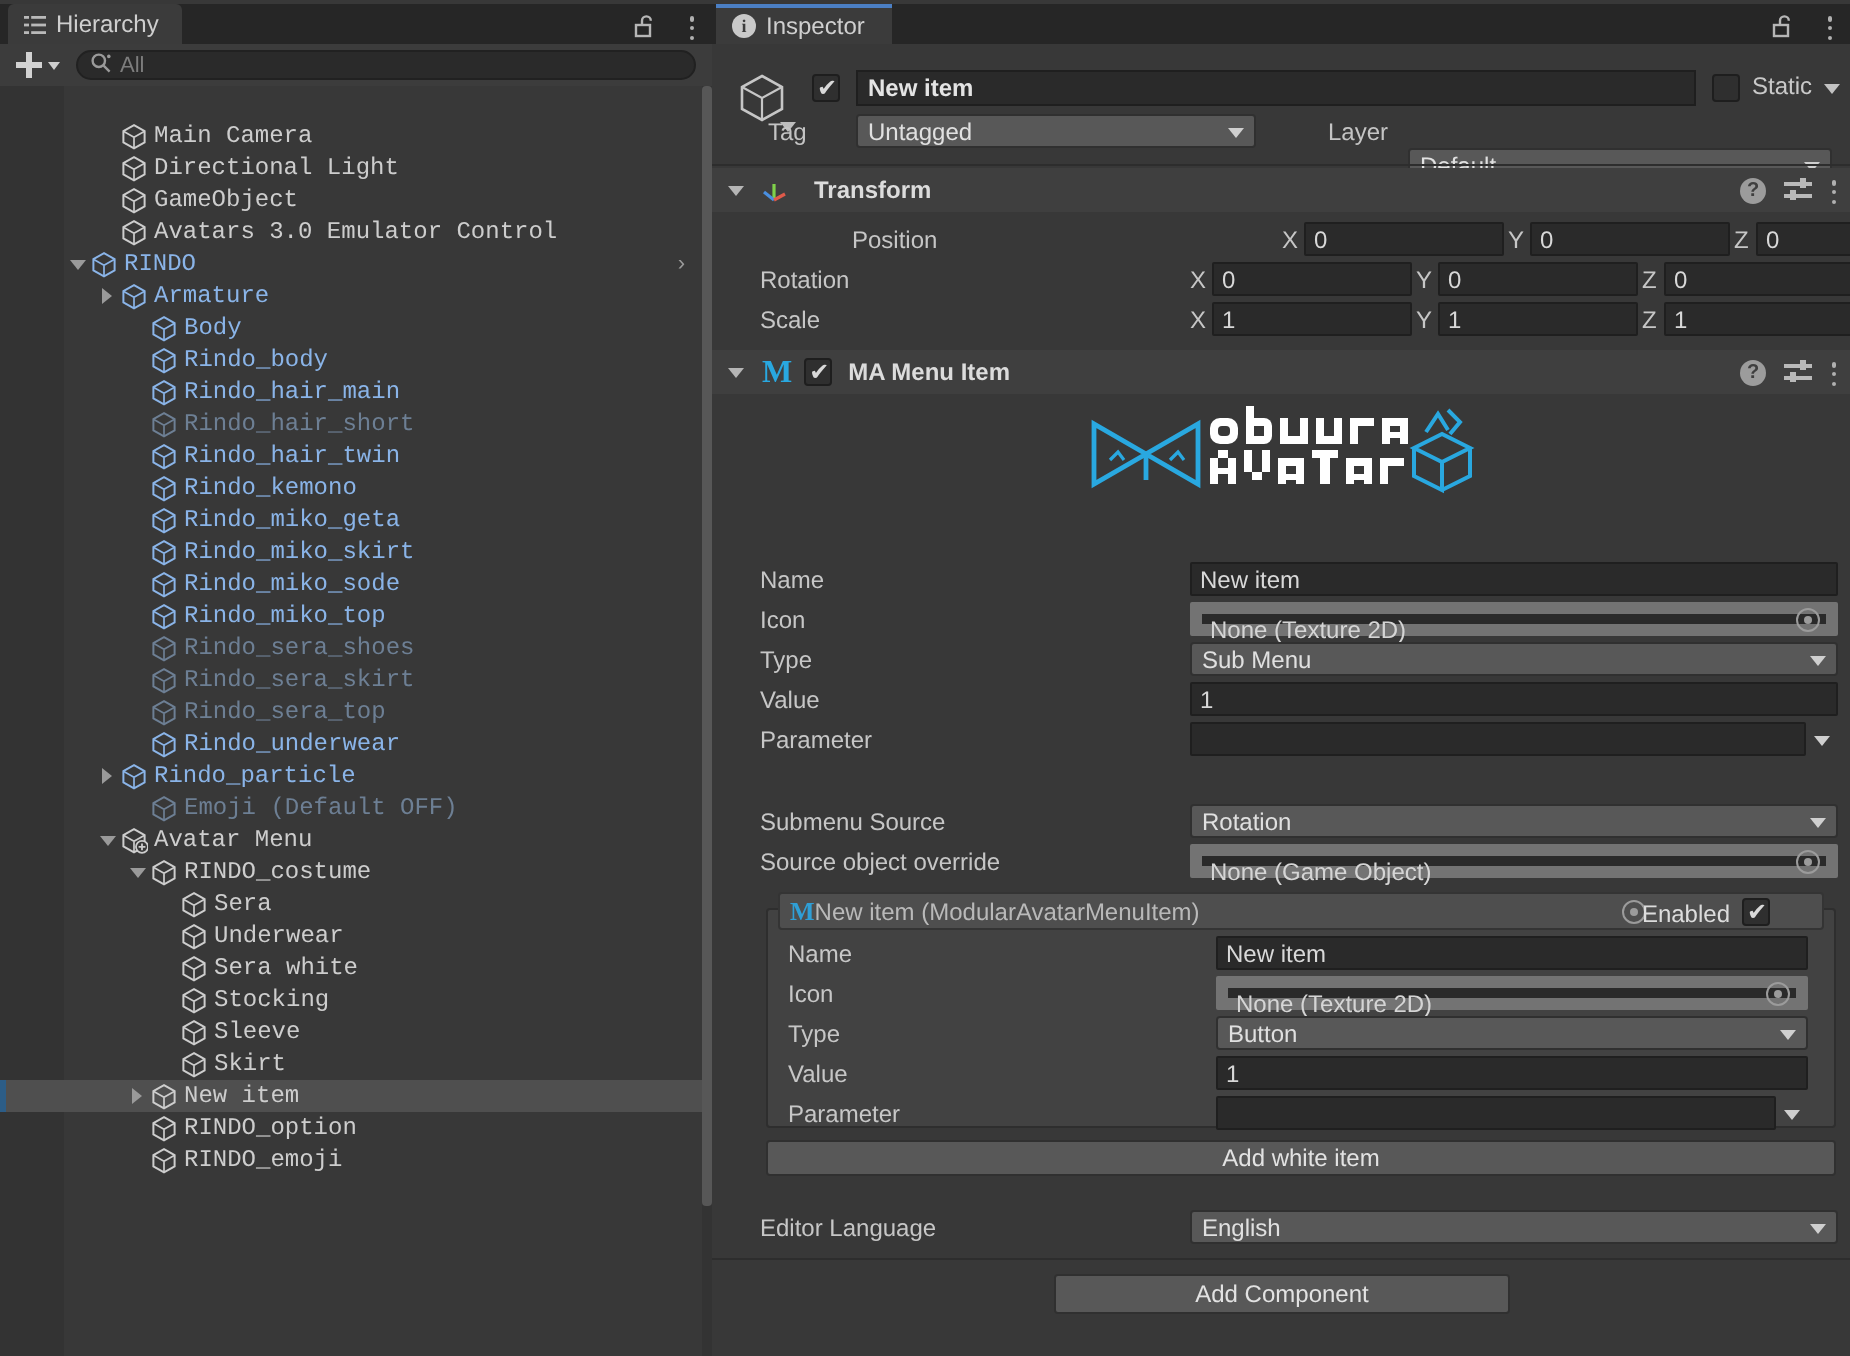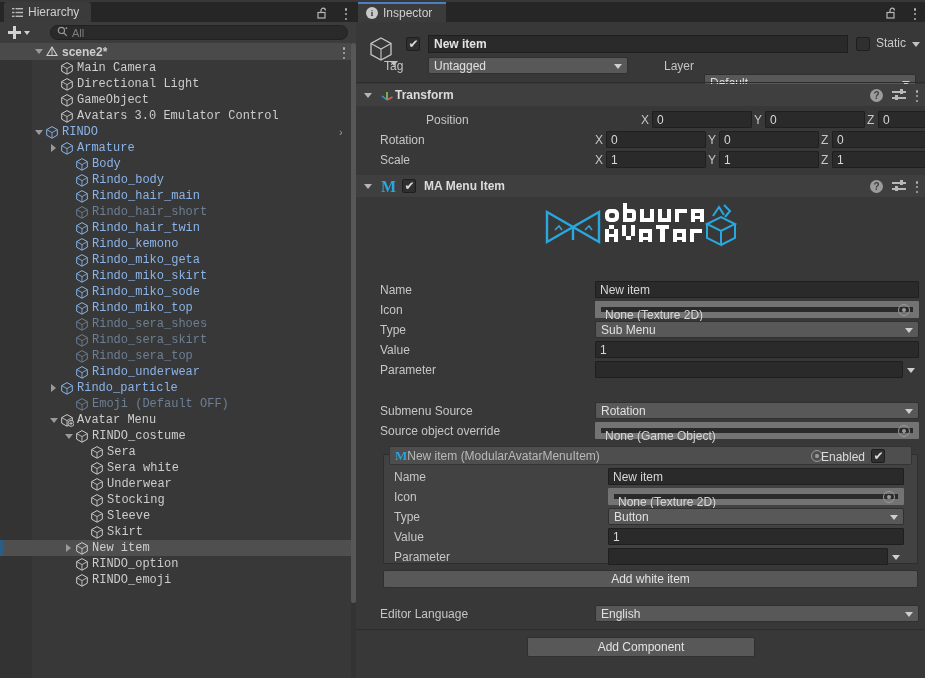--- a/index.html
+++ b/index.html
@@ -24,21 +24,21 @@
     position:absolute; left:4px; top:0; height:20px; padding:0 12px 0 8px;
     background:#3b3b3b; display:flex; align-items:center; gap:5px;
     border-top-left-radius:3px; border-top-right-radius:3px;
     color:#cfcfcf; font-size:12px;
   }
   .hier-tab .tabicon { width:11px; height:11px; display:inline-block; }
   .lock-ic { position:absolute; right:28px; top:5px; width:12px; height:12px; }
   .dots-ic { position:absolute; right:8px; top:4px; width:4px; height:14px; }
   .dots-ic i { display:block; width:2.5px; height:2.5px; border-radius:50%; background:#b0b0b0; margin:2.2px 0 0 0.5px; }
 
-  .hier-toolbar { position:absolute; left:0; top:22px; width:356px; height:21px; background:#3c3c3c; display:flex; align-items:center;gap:12px; }
+  .hier-toolbar { position:absolute; left:0; top:22px; width:356px; height:21px; background:#3c3c3c; display:flex; align-items:center; }
   .plus-btn { width:34px; height:19px; margin-left:2px; display:flex; align-items:center; justify-content:center; gap:3px; }
   .plus-glyph { position:relative; width:13px; height:13px; }
   .plus-glyph::before, .plus-glyph::after { content:""; position:absolute; background:#d2d2d2; }
   .plus-glyph::before { left:5.2px; top:0; width:2.6px; height:13px; }
   .plus-glyph::after { left:0; top:5.2px; width:13px; height:2.6px; }
   .caret-d { width:0;height:0;border-left:3.5px solid transparent;border-right:3.5px solid transparent;border-top:4px solid #cfcfcf; }
   .search-box {
     flex:1; height:15px; margin:0 8px 0 2px; background:#2a2a2a;
     border:1px solid #212121; border-radius:8px; display:flex; align-items:center; padding:0 6px; gap:4px;
   }
@@ -99,21 +99,21 @@
   .layer-dd { position:absolute; left:348px; top:27px; width:212px; height:17px; }
 
   .dd { background:#585858; border:1px solid #303030; border-radius:2px; display:flex; align-items:center; padding:0 5px; color:#e0e0e0; font-size:12px; position:relative; }
   .dd .car { position:absolute; right:5px; top:50%; margin-top:-2px; width:0;height:0;border-left:4px solid transparent;border-right:4px solid transparent;border-top:5px solid #cfcfcf; }
 
   .divider { position:absolute; left:0; width:569px; height:1px; background:#2d2d2d; }
 
   
   .comp-head { position:absolute; left:0; width:569px; height:22px; background:#3f3f3f; display:flex; align-items:center; }
   .comp-head .tri { margin-left:8px; width:0;height:0;border-left:4.5px solid transparent;border-right:4.5px solid transparent;border-top:5.5px solid #b5b5b5; }
-  .comp-title { margin-left:0; font-size:12px; font-weight:bold; color:#dcdcdc; }
+  .comp-title { margin-left:12px; font-size:12px; font-weight:bold; color:#dcdcdc; }
   .hdr-icons { position:absolute; right:6px; top:4px; display:flex; align-items:center; gap:9px; }
   .q-ic { width:13px;height:13px;border-radius:50%;background:#9c9c9c;color:#3f3f3f;font-size:10px;font-weight:bold;display:flex;align-items:center;justify-content:center; }
   .sl-ic { width:14px;height:12px;position:relative; }
   .sl-ic i { position:absolute; left:0; width:14px; height:1.6px; background:#b9b9b9; }
   .sl-ic b { position:absolute; width:3px; height:5px; background:#b9b9b9; }
 
   .transform-ic { margin-left:8px; width:15px; height:15px; }
   .ma-m { margin-left:9px; font-size:16px; font-weight:bold; color:#29a8e0; font-family:"Liberation Serif",serif; line-height:15px; }
 
   
@@ -195,37 +195,20 @@
             <circle cx="9.4" cy="2.2" r="0.9" fill="#9a9a9a"></circle>
           </svg>
         </span>
         <span class="ph">All</span>
       </div>
     </div>
 
     <div class="hier-body">
       <div class="hier-gutter"></div>
 
-      <div class="scene-row">
-        <span class="tw" style="margin-left:32px">
-            <span class="tri-d"></span>
-          </span>
-        <span class="go-ic">
-          <svg width="14" height="14" viewBox="0 0 14 14">
-            <path d="M2 10.5 L7 2 L12 10.5 Z" fill="none" stroke="#cfcfcf" stroke-width="1.1"></path>
-            <line x1="7" y1="2" x2="7" y2="10.5" stroke="#cfcfcf" stroke-width="0.9"></line>
-          </svg>
-        </span>
-        <span class="rl plain" style="font-weight:bold">scene2*</span>
-        <span class="dots3 dots-ic">
-            <i></i>
-            <i></i>
-            <i></i>
-          </span>
-      </div>
 
       <div id="tree-rows" style="position:absolute; left:0; top:17px; width:356px;font-family:Liberation Mono, monospace;">
           <div class="row">
             <span class="tw" style="margin-left: 47px;"></span>
             <span class="go-ic" style="color: rgb(205, 205, 205);"><svg width="14" height="14" viewBox="0 0 14 14">
                 <path d="M7 1.6 L12.3 4.6 V10.2 L7 13.2 L1.7 10.2 V4.6 Z" fill="none" stroke="currentColor" stroke-width="1"></path>
                 <path d="M1.7 4.6 L7 7.6 L12.3 4.6 M7 7.6 V13.2" fill="none" stroke="currentColor" stroke-width="0.85"></path>
               </svg></span>
             <span class="rl plain">Main Camera</span>
           </div>
@@ -433,29 +416,29 @@
                 <path d="M1.7 4.6 L7 7.6 L12.3 4.6 M7 7.6 V13.2" fill="none" stroke="currentColor" stroke-width="0.85"></path>
               </svg></span>
             <span class="rl plain">Sera</span>
           </div>
           <div class="row">
             <span class="tw" style="margin-left: 77px;"></span>
             <span class="go-ic" style="color: rgb(205, 205, 205);"><svg width="14" height="14" viewBox="0 0 14 14">
                 <path d="M7 1.6 L12.3 4.6 V10.2 L7 13.2 L1.7 10.2 V4.6 Z" fill="none" stroke="currentColor" stroke-width="1"></path>
                 <path d="M1.7 4.6 L7 7.6 L12.3 4.6 M7 7.6 V13.2" fill="none" stroke="currentColor" stroke-width="0.85"></path>
               </svg></span>
+            <span class="rl plain">Underwear</span>
+          </div>
+          <div class="row">
+            <span class="tw" style="margin-left: 77px;"></span>
+            <span class="go-ic" style="color: rgb(205, 205, 205);"><svg width="14" height="14" viewBox="0 0 14 14">
+                <path d="M7 1.6 L12.3 4.6 V10.2 L7 13.2 L1.7 10.2 V4.6 Z" fill="none" stroke="currentColor" stroke-width="1"></path>
+                <path d="M1.7 4.6 L7 7.6 L12.3 4.6 M7 7.6 V13.2" fill="none" stroke="currentColor" stroke-width="0.85"></path>
+              </svg></span>
             <span class="rl plain">Sera white</span>
-          </div>
-          <div class="row">
-            <span class="tw" style="margin-left: 77px;"></span>
-            <span class="go-ic" style="color: rgb(205, 205, 205);"><svg width="14" height="14" viewBox="0 0 14 14">
-                <path d="M7 1.6 L12.3 4.6 V10.2 L7 13.2 L1.7 10.2 V4.6 Z" fill="none" stroke="currentColor" stroke-width="1"></path>
-                <path d="M1.7 4.6 L7 7.6 L12.3 4.6 M7 7.6 V13.2" fill="none" stroke="currentColor" stroke-width="0.85"></path>
-              </svg></span>
-            <span class="rl plain">Underwear</span>
           </div>
           <div class="row">
             <span class="tw" style="margin-left: 77px;"></span>
             <span class="go-ic" style="color: rgb(205, 205, 205);"><svg width="14" height="14" viewBox="0 0 14 14">
                 <path d="M7 1.6 L12.3 4.6 V10.2 L7 13.2 L1.7 10.2 V4.6 Z" fill="none" stroke="currentColor" stroke-width="1"></path>
                 <path d="M1.7 4.6 L7 7.6 L12.3 4.6 M7 7.6 V13.2" fill="none" stroke="currentColor" stroke-width="0.85"></path>
               </svg></span>
             <span class="rl plain">Stocking</span>
           </div>
           <div class="row">

